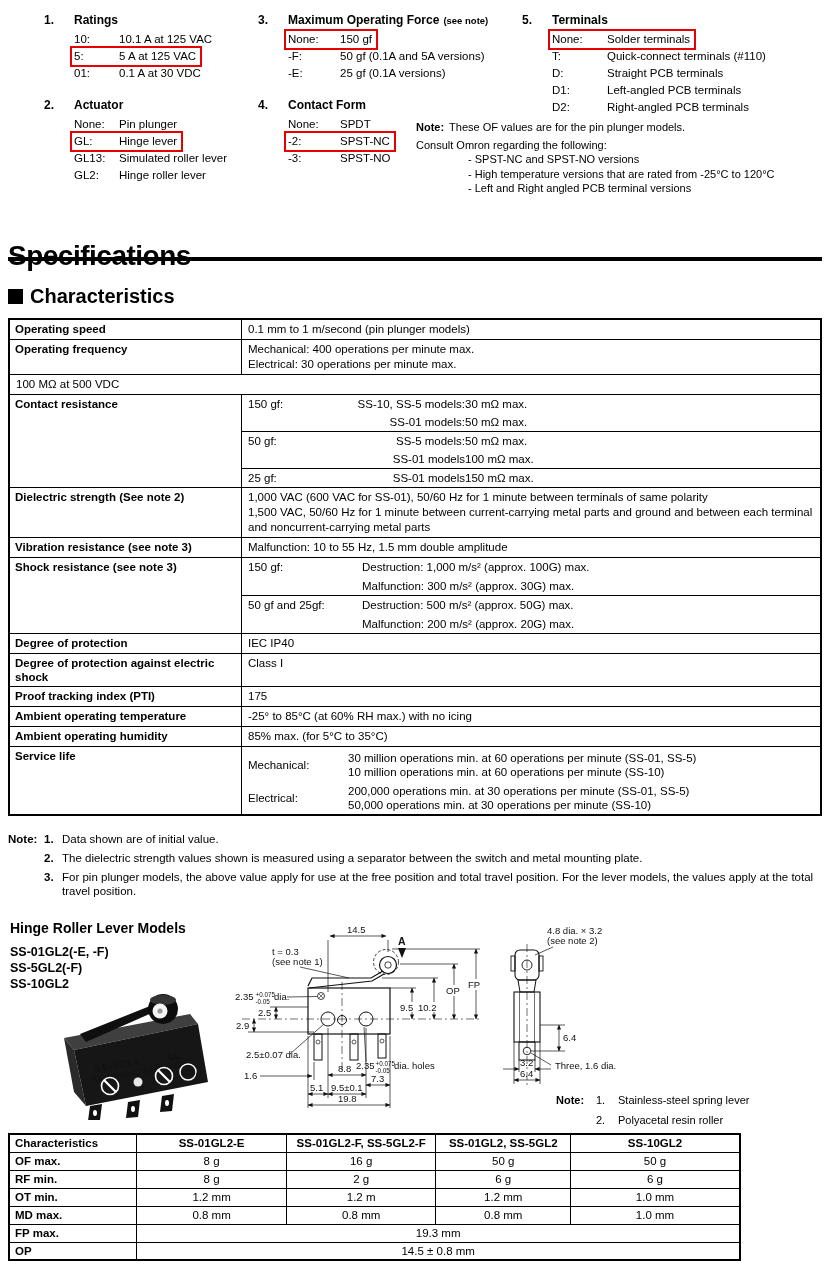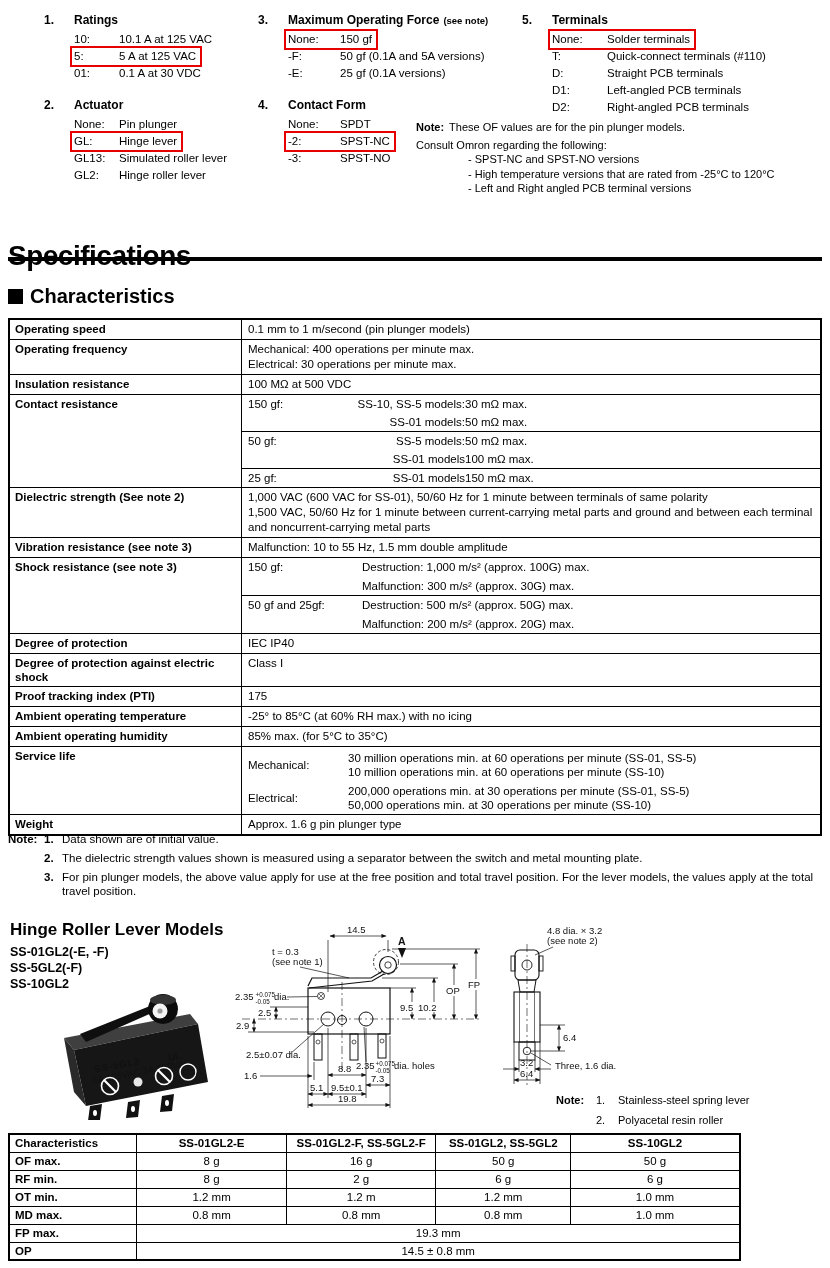--- a/index.html
+++ b/index.html
@@ -46,21 +46,21 @@
   .slgroup .sl div { line-height:14px; }
 
   
   .notes { position:absolute; left:8px; top:832px; width:816px; }
   .nrow { display:flex; font-size:11.5px; line-height:14px; margin-bottom:5px; }
   .nlab { width:36px; flex:none; font-weight:bold; }
   .nnum { width:18px; flex:none; font-weight:bold; }
   .ntext { flex:1; }
 
   
-  .hinge-h { position:absolute; left:10px; top:920px; font-size:17px; font-weight:bold; }
+  .hinge-h { position:absolute; left:10px; top:920px; font-size:14px; font-weight:bold; }
   .hinge-models { position:absolute; left:10px; top:944px; font-size:12.5px; font-weight:bold; line-height:16px; }
   .photo-svg { position:absolute; left:50px; top:980px; }
   .fv-svg { position:absolute; left:230px; top:922px; }
   .sv-svg { position:absolute; left:495px; top:922px; }
   svg text { font-family:"Liberation Sans", sans-serif; font-size:9.5px; fill:#111; }
   svg text.tol { font-size:6.3px; }
   svg text.bold { font-weight:bold; font-size:10.5px; }
   .dwg-note { position:absolute; left:556px; top:1094px; }
   .dwg-nrow { display:flex; font-size:11px; line-height:13px; margin-bottom:7px; }
   .dwg-nlab { width:40px; flex:none; font-weight:bold; }
@@ -225,21 +225,20 @@
 
     <div class="crow" style="min-height:31px">
       <div class="clabel">Operating frequency</div>
       <div class="ccontent cpad">
         <div>Mechanical: 400 operations per minute max.</div>
         <div>Electrical: 30 operations per minute max.</div>
       </div>
     </div>
 
     <div class="crow" style="min-height:19px">
-      <div class="clabel">Insulation resistance</div>
       <div class="ccontent cpad">100 MΩ at 500 VDC</div>
     </div>
 
     <div class="crow" style="min-height:92px">
       <div class="clabel">Contact resistance</div>
       <div class="ccontent">
         <div class="cgroup">
           <div class="sub3">
               <span class="f">150 gf:</span>
               <span class="m">SS-10, SS-5 models:</span>
@@ -350,24 +349,20 @@
         <div class="slgroup" style="margin-top:5px">
           <span class="f3">Electrical:</span>
           <div class="sl">
             <div>200,000 operations min. at 30 operations per minute (SS-01, SS-5)</div>
             <div>50,000 operations min. at 30 operations per minute (SS-10)</div>
           </div>
         </div>
       </div>
     </div>
 
-    <div class="crow" style="min-height:19px">
-      <div class="clabel">Weight</div>
-      <div class="ccontent cpad">Approx. 1.6 g pin plunger type</div>
-    </div>
   </div>
 
   <div class="notes">
     <div class="nrow">
         <span class="nlab">Note:</span>
         <span class="nnum">1.</span>
         <span class="ntext">Data shown are of initial value.</span>
       </div>
     <div class="nrow">
         <span class="nlab"></span>

